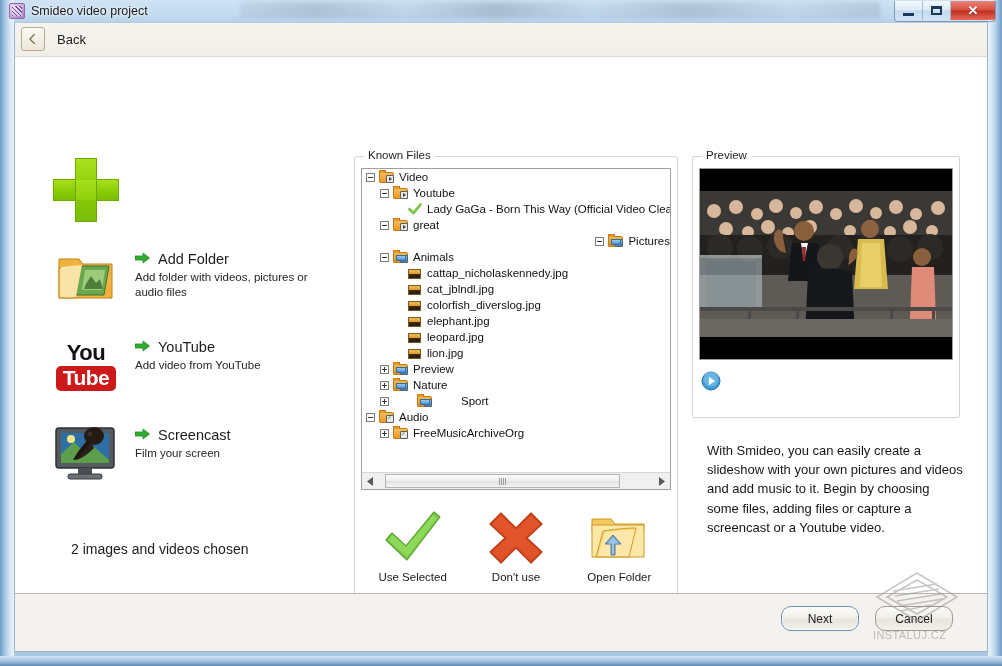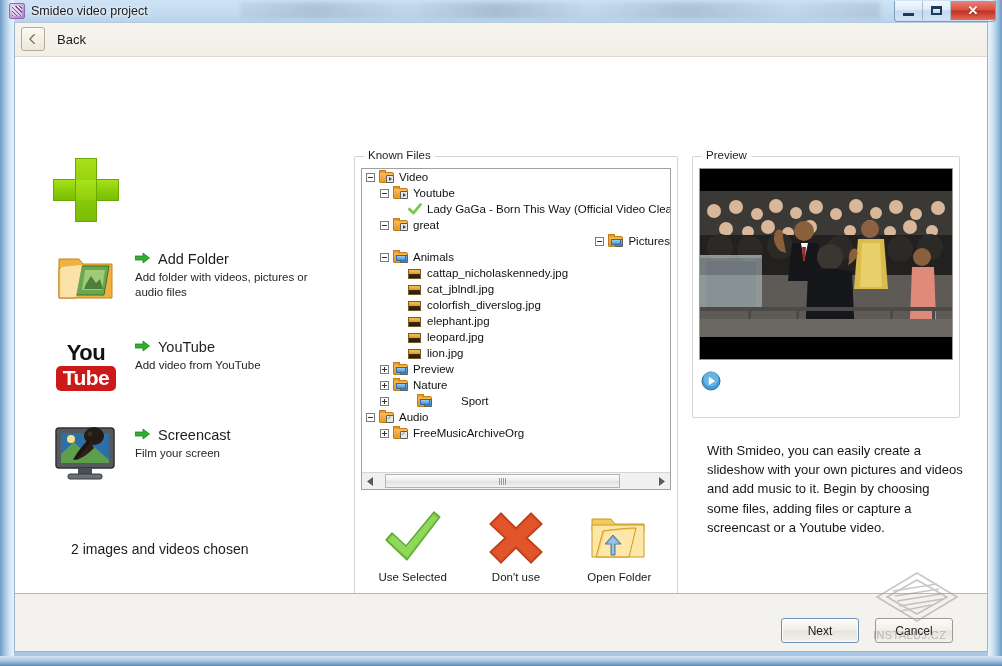--- a/index.html
+++ b/index.html
@@ -392,25 +392,25 @@
 
   
   #cmdbar {
     position: absolute; left: 0; bottom: 0;
     width: 100%; height: 58px;
     background: #f4f2ee;
     border-top: 1px solid #b9b5ab;
     box-sizing: border-box;
   }
   .dlgbtn {
-    position: absolute; top: 24px;
+    position: absolute; top: 12px;
     width: 78px; height: 25px;
     font-size: 12px; color: #1a1a1a;
     border: 1px solid #9e9a90;
-    border-radius: 3px;
+    border-radius: 10px;
     background: linear-gradient(to bottom, #fcfbf8 0%, #f1efe9 47%, #e7e4dc 53%, #f3f1ec 100%);
     display: flex; align-items: center; justify-content: center;
     cursor: default;
     box-sizing: border-box;
   }
   #btn-next {
     right: 128px;
     border: 1px solid #6e8fb5;
     box-shadow: inset 0 0 0 1px #fdfdfb;
   }

